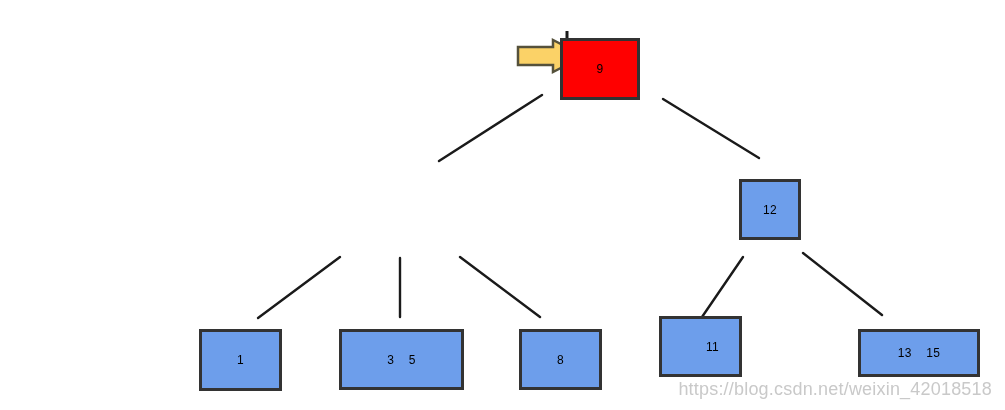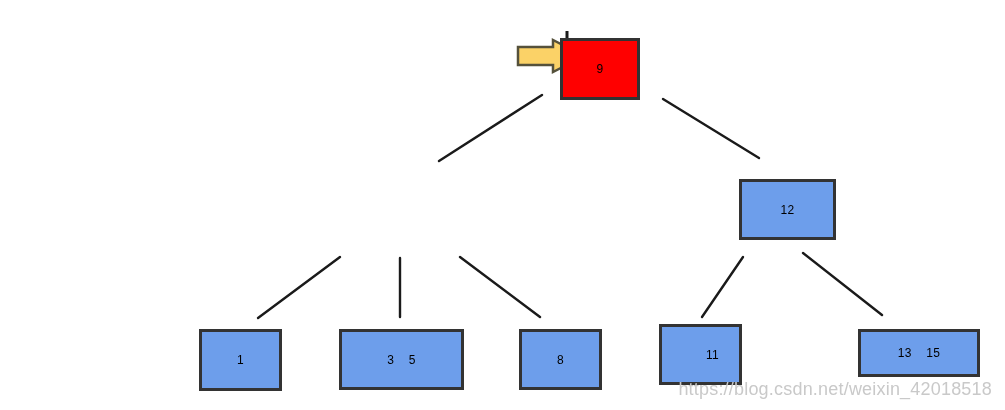--- a/index.html
+++ b/index.html
@@ -73,34 +73,34 @@
 
     <line class="stub" x1="567" y1="31" x2="567" y2="40"></line>
 
     <polygon class="arrow" points="518,47 553,47 553,40 584,56 553,72 553,65 518,65"></polygon>
   </svg>
 
   <div class="node root" style="left:560px;top:38px;width:80px;height:62px;">
     <span class="node-label">9</span>
   </div>
 
-  <div class="node" style="left:739px;top:179px;width:97px;height:61px;">
+  <div class="node" style="left:739px;top:179px;width:62px;height:61px;">
     <span class="node-label">12</span>
   </div>
 
   <div class="node" style="left:199px;top:329px;width:83px;height:62px;">
     <span class="node-label">1</span>
   </div>
   <div class="node" style="left:339px;top:329px;width:125px;height:61px;">
     <span class="node-label">3    5</span>
   </div>
   <div class="node" style="left:519px;top:329px;width:83px;height:61px;">
     <span class="node-label">8</span>
   </div>
-  <div class="node" style="left:659px;top:324px;width:83px;height:61px;padding-left:24px;">
+  <div class="node" style="left:659px;top:316px;width:83px;height:61px;padding-left:24px;">
     <span class="node-label">11</span>
   </div>
   <div class="node" style="left:858px;top:329px;width:122px;height:48px;">
     <span class="node-label">13    15</span>
   </div>
 
   <div class="watermark">https://blog.csdn.net/weixin_42018518</div>
 </div>
 
 </body></html>

